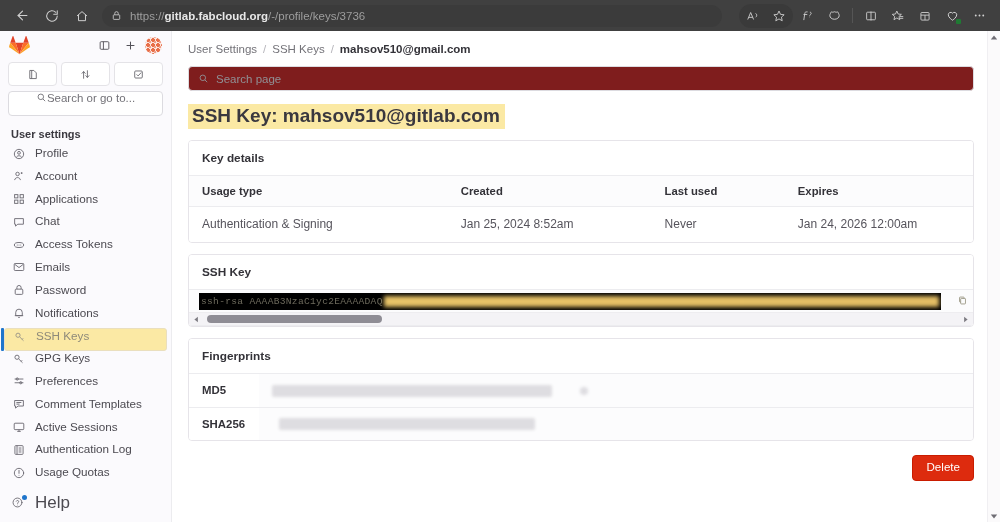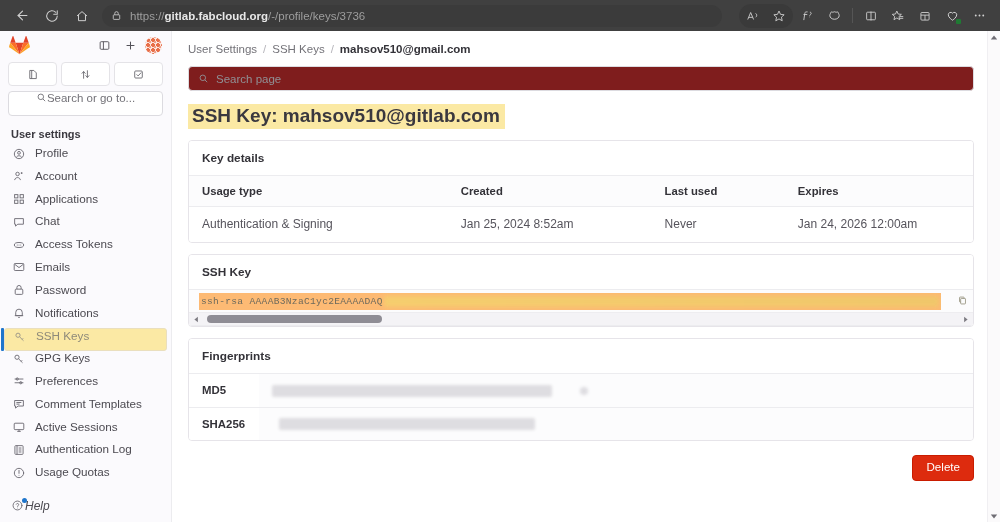--- a/index.html
+++ b/index.html
@@ -130,22 +130,22 @@
     padding-left: 7px;
     color: #8e8a7a;
   }
   .sb-item.active::before {
     content: ""; position: absolute; left: -4px; top: -1px;
     width: 3px; height: 22.8px; background: #1f75cb; border-radius: 1px;
   }
   .sb-item.active .ico { color: #9a9688; }
   .sb-footer {
     padding: 4px 10px 9px 11px;
-    display: flex; align-items: center; gap: 0;
-    font-size: 12px; color: #4c4a51; font-style: italic;
+    display: flex; align-items: center; gap: 10px;
+    font-size: 17px; color: #4c4a51;
   }
   .help-ico { position: relative; width: 14px; height: 14px; color: #6e6c74; display:flex; }
   .help-dot {
     position: absolute; right: -2px; top: -1px;
     width: 5px; height: 5px; border-radius: 50%; background: #1f75cb;
   }
 
   
   .main {
     flex: 1; min-width: 0; position: relative;
@@ -207,21 +207,21 @@
   
   .key-body { background: #fcfcfd; border-bottom: 1px solid #ececef; }
   .key-line {
     position: relative;
     height: 22px;
     display: flex; align-items: center;
     padding: 0 22px 0 10px;
     overflow: hidden;
   }
   .key-hl {
-    background: #fdba74;
+    background: #000000;
     font-family: "Liberation Mono", monospace;
     font-size: 9.6px; color: #6d6a5c;
     letter-spacing: 0.3px;
     white-space: nowrap;
     padding: 3px 2px 3px 2px;
     display: flex; align-items: center;
     width: calc(100% - 10px);
     overflow: hidden;
   }
   .key-visible { flex: none; }

